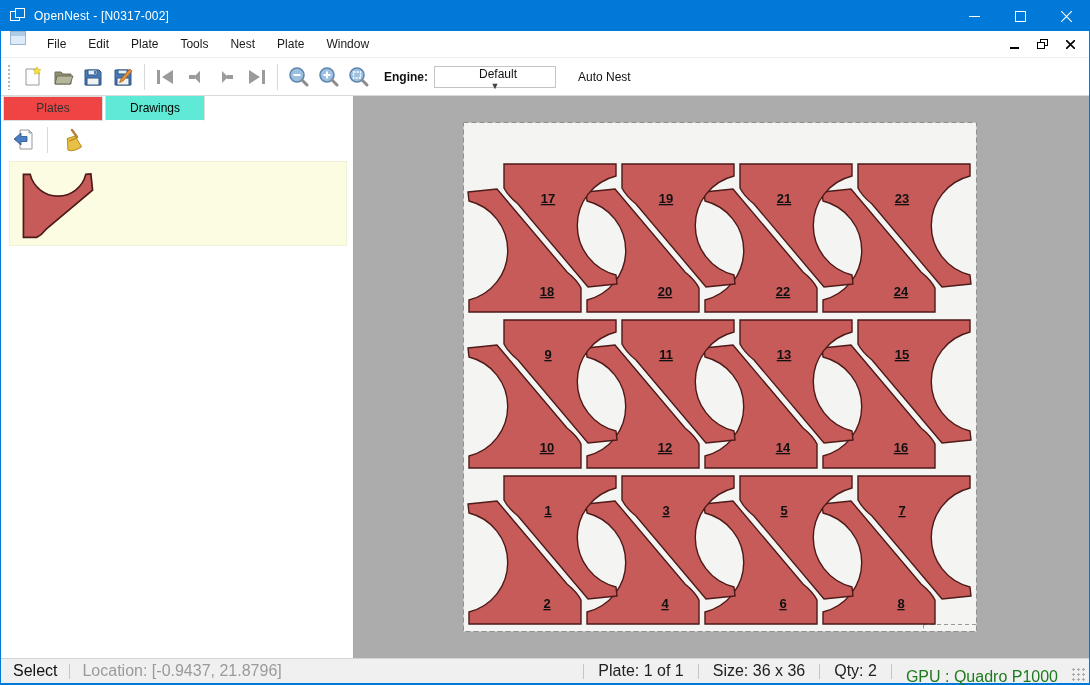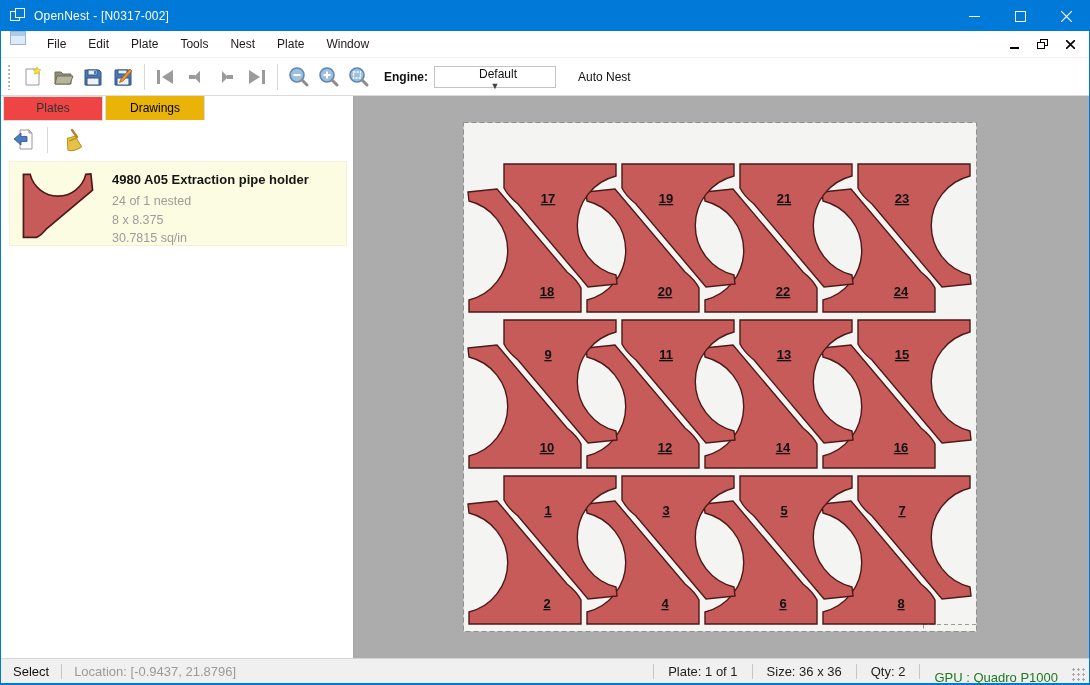--- a/index.html
+++ b/index.html
@@ -37,35 +37,35 @@
   .combo { width:122px; height:22px; background:#fff; border:1px solid #c4c4c4; display:flex; align-items:center;flex-direction:column; }
   .combo-value { flex:1; padding-left:6px; color:#111; }
   .combo-arrow { width:16px; text-align:center; color:#444; font-size:9px; }
   .autonest-btn { margin-left:14px; padding:4px 8px; color:#111; border-radius:2px; }
 
   
   .body { flex:1; display:flex; min-height:0; }
   .left-panel { width:353px; flex:0 0 auto; background:#fff; border-right:1px solid #a7a7a7; display:flex; flex-direction:column; }
   .tabstrip { height:25px; display:flex; align-items:flex-end; background:#fff; }
   .tab { width:100px; text-align:center; padding:4px 0 5px 0; border:1px solid #dcdcdc; background:#ef4444; color:#333; margin-left:2px; }
-  .tab.active { background:#eab308; border-bottom:1px solid #fff; padding-top:5px; color:#000; }
+  .tab.active { background:#5eead4; border-bottom:1px solid #fff; padding-top:5px; color:#000; }
   .panel-toolbar { height:37px; display:flex; align-items:center; padding-left:8px; background:#fff; }
   .panel-toolbar .tool-sep { margin:0 8px; }
   .drawing-list { flex:1; overflow:hidden; padding-top:2px; }
   .drawing-item { margin:1px 6px 0 8px; background:#fcfce2; border:1px solid #f1f1d8; display:flex; padding:8px 6px 8px 10px; height:85px; }
   .thumb { width:76px; height:68px; flex:0 0 auto; margin-top:1px; }
   .item-info { margin-left:16px; }
   .item-title { font-weight:bold; font-size:13px; color:#151515; margin:2px 0 5px 0; }
   .item-meta { color:#9c9c9c; font-size:12.5px; line-height:18.5px; }
 
   .canvas { flex:1; background:#acacac; position:relative; min-width:0; }
   .canvas svg { display:block; }
 
   
-  .statusbar { height:25px; background:#f0f0f0; border-top:1px solid #d4d4d4; display:flex; align-items:center; flex:0 0 auto; font-size:13px; }
+  .statusbar { height:25px; background:#f0f0f0; border-top:1px solid #d4d4d4; display:flex; align-items:center; flex:0 0 auto; font-size:16px; }
   .sb-mode { padding:0 12px 0 12px; color:#111; }
   .sb-sep { width:1px; height:15px; background:#c6c6c6; }
   .sb-loc { padding:0 12px; color:#9a9a9a; }
   .sb-right { margin-left:auto; display:flex; align-items:center; height:100%; }
   .sb-seg { padding:0 14px; color:#222; }
   .resize-grip { width:14px; height:14px; margin:8px 3px 0 0;
           background-image:radial-gradient(#a9a9a9 1.1px, transparent 1.3px); background-size:5px 5px; background-position:bottom right; }
 
   .part-num { font-family:"Liberation Sans","DejaVu Sans",sans-serif; font-size:13px; font-weight:bold;
               fill:#101010; text-anchor:middle; text-decoration:underline; }
@@ -248,26 +248,20 @@
             <path d="M11,12 l9,-1" stroke="#b98f1e" stroke-width="1.5" transform="rotate(-18 14 15)"></path>
           </svg>
         </div>
       </div>
 
       <div class="drawing-list">
         <div class="drawing-item">
           <svg class="thumb" viewBox="-3 -3 129 121">
             <path d="M 120,2 L 123,31 L 40,101 Q 32,111 24,115 L 0,115 L 0,3 L 12,3 A 51 51 0 0 0 111,3 Z" fill="#c75b59" stroke="#4c1a18" stroke-width="3"></path>
           </svg>
-          <div class="item-info">
-            <div class="item-title">4980 A05 Extraction pipe holder</div>
-            <div class="item-meta">24 of 1 nested</div>
-            <div class="item-meta">8 x 8.375</div>
-            <div class="item-meta">30.7815 sq/in</div>
-          </div>
         </div>
       </div>
     </div>
 
     <div class="canvas">
       <svg id="plate-svg" width="736" height="563" viewBox="0 0 736 563">
         <rect x="109.5" y="26.5" width="513" height="509" fill="#f4f4f2" stroke="#8f8f8f" stroke-width="1" stroke-dasharray="5 3"></rect>
         <path d="M 569,528.5 H 622 M 569.5,528.5 V 535" fill="none" stroke="#9a9a9a" stroke-dasharray="4 3"></path>
       <g transform="translate(112,93)">
             <path d="M 2,3 L 31,0 L 101,83 Q 111,91 115,99 L 115,123 L 3,123 L 3,111 A 51 51 0 0 0 3,12 Z" fill="#c75b59" stroke="#4c1a18" stroke-width="1.4"></path>

